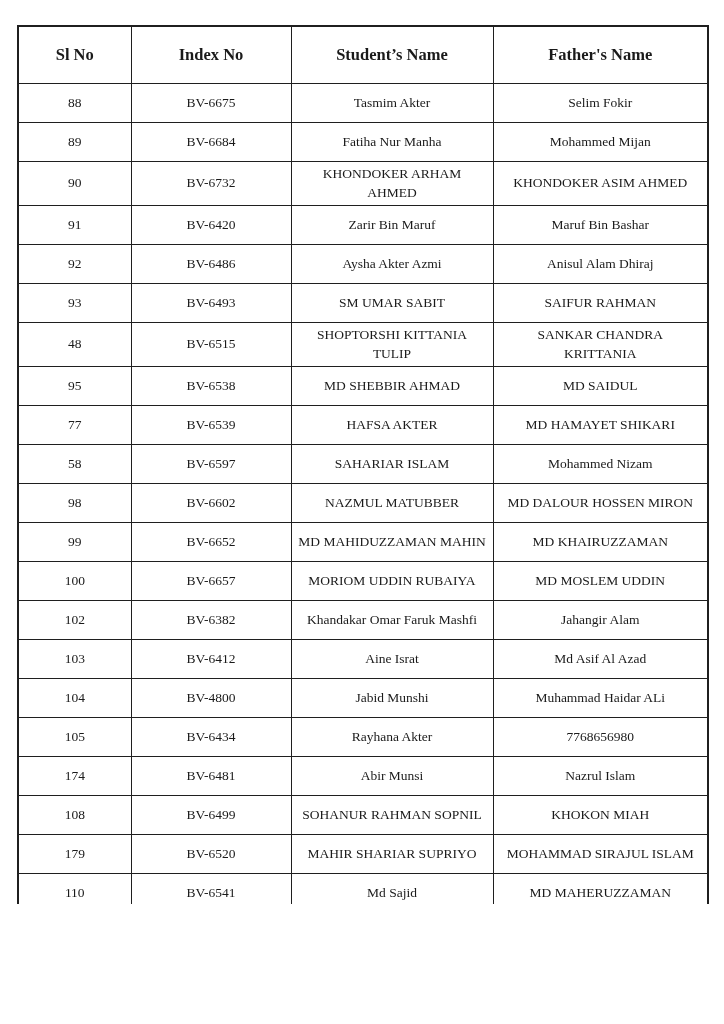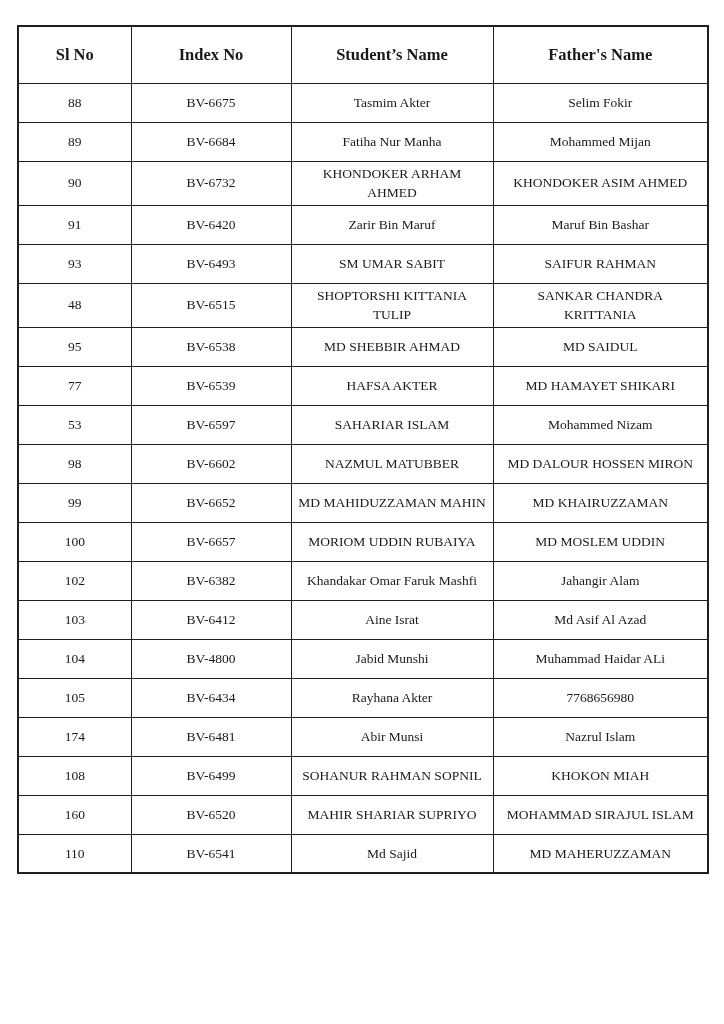--- a/index.html
+++ b/index.html
@@ -99,20 +99,26 @@
     <td>KHONDOKER ASIM AHMED</td>
   </tr>
 
   <tr>
     <td>91</td>
     <td>BV-6420</td>
     <td>Zarir Bin Maruf</td>
     <td>Maruf Bin Bashar</td>
   </tr>
 
+  <tr>
+    <td>92</td>
+    <td>BV-6486</td>
+    <td>Aysha Akter Azmi</td>
+    <td>Anisul Alam Dhiraj</td>
+  </tr>
 
   <tr>
     <td>93</td>
     <td>BV-6493</td>
     <td>SM UMAR SABIT</td>
     <td>SAIFUR RAHMAN</td>
   </tr>
 
   <tr>
     <td>48</td>
@@ -131,21 +137,21 @@
   </tr>
 
   <tr>
     <td>77</td>
     <td>BV-6539</td>
     <td>HAFSA AKTER</td>
     <td>MD HAMAYET SHIKARI</td>
   </tr>
 
   <tr>
-    <td>53</td>
+    <td>58</td>
     <td>BV-6597</td>
     <td>SAHARIAR ISLAM</td>
     <td>Mohammed Nizam</td>
   </tr>
 
   <tr>
     <td>98</td>
     <td>BV-6602</td>
     <td>NAZMUL MATUBBER</td>
     <td>MD DALOUR HOSSEN MIRON</td>
@@ -203,21 +209,21 @@
   </tr>
 
   <tr>
     <td>108</td>
     <td>BV-6499</td>
     <td>SOHANUR RAHMAN SOPNIL</td>
     <td>KHOKON MIAH</td>
   </tr>
 
   <tr>
-    <td>160</td>
+    <td>179</td>
     <td>BV-6520</td>
     <td>MAHIR SHARIAR SUPRIYO</td>
     <td>MOHAMMAD SIRAJUL ISLAM</td>
   </tr>
 
   <tr>
     <td>110</td>
     <td>BV-6541</td>
     <td>Md Sajid</td>
     <td>MD MAHERUZZAMAN</td>

